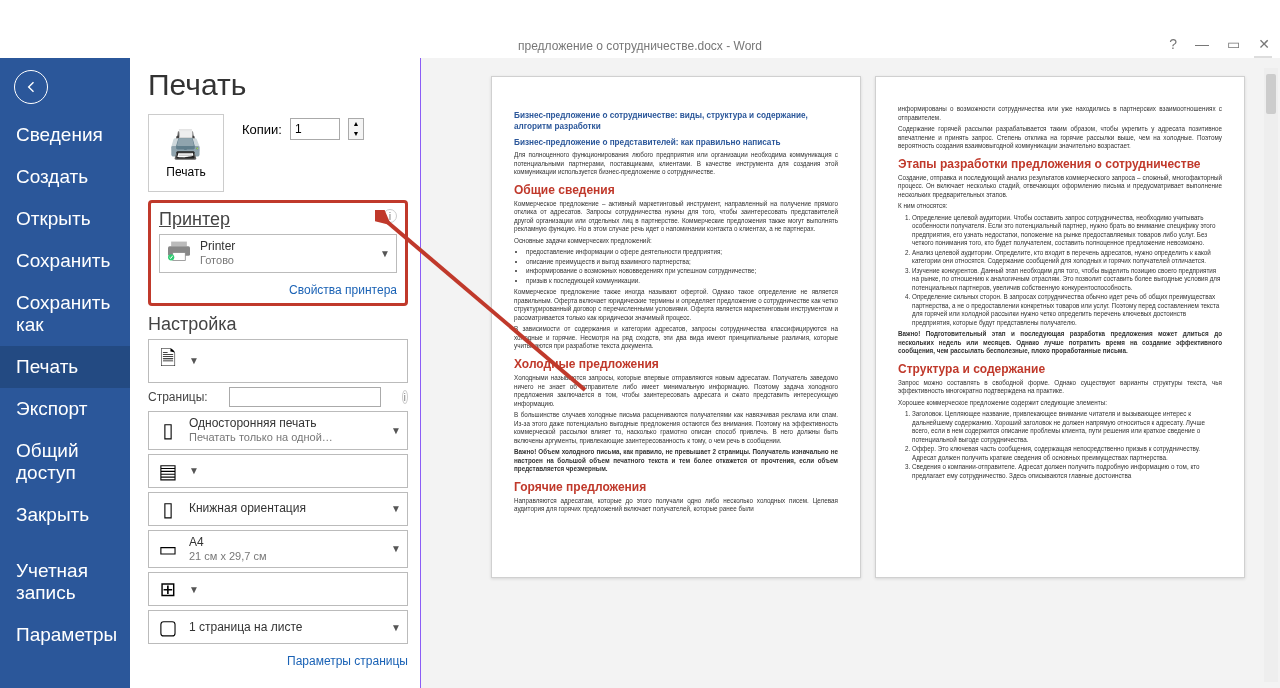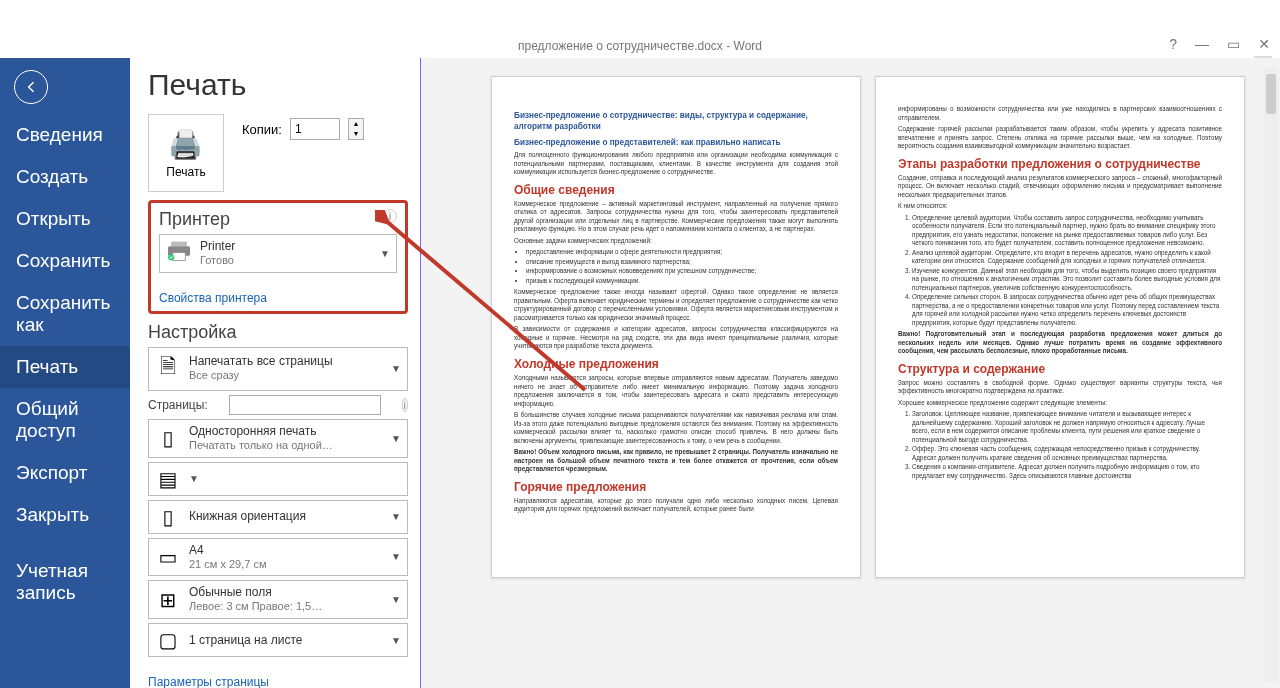--- a/index.html
+++ b/index.html
@@ -26,28 +26,28 @@
 .printrow { display: flex; align-items: flex-start; gap: 18px; margin-bottom: 8px; }
 .printbtn { width: 76px; height: 78px; border: 1px solid #ccc; display: flex; flex-direction: column; align-items: center; justify-content: center; gap: 4px; cursor: pointer; }
 .printbtn .picon { font-size: 28px; }
 .printbtn .plabel { font-size: 12px; }
 .copies { display: flex; align-items: center; gap: 8px; font-size: 13px; margin-top: 4px;}
 .copies input { width: 50px; height: 22px; border: 1px solid #aaa; padding: 0 4px; font-size: 12px; }
 .spin { display: flex; flex-direction: column; border: 1px solid #aaa; }
 .spin span { font-size: 7px; width: 14px; height: 10px; text-align: center; line-height: 9px; cursor: pointer; background: #f4f4f4; }
 
 .printerbox { border: 3px solid #c0392b; border-radius: 4px; padding: 6px 8px 6px 8px; margin-bottom: 8px; position: relative; }
-.printerbox h2 { font-size: 18px; font-weight: 400; color: #444; margin-bottom: 4px; }
+.printerbox h2 { font-size: 18px; font-weight: 400; color: #444; margin-bottom: 4px; text-decoration: underline; }
 .printerbox .info-i { position: absolute; right: 8px; top: 6px; font-size: 11px; color: #888; border:1px solid #ccc; border-radius:50%; width:14px; height:14px; text-align:center; line-height:12px;}
 .dd { border: 1px solid #bbb; display: flex; align-items: center; padding: 4px 6px; gap: 8px; cursor: pointer; background:#fff;}
 .dd .ddicon { font-size: 20px; flex-shrink: 0; width: 26px; text-align: center; }
 .dd .ddtext { flex: 1; font-size: 12px; line-height: 1.25; color:#333;}
 .dd .ddtext .sub { color: #777; font-size: 11px; }
 .dd .caret { color: #555; font-size: 10px; }
-.link { color: #1a62b5; font-size: 12px; display: block; margin-top: 18px; cursor: pointer; }
+.link { color: #1a62b5; font-size: 12px; text-align: right; display: block; margin-top: 10px; cursor: pointer; }
 
 .settings h3 { font-size: 18px; font-weight: 400; color: #444; margin: 6px 0 4px; }
 .optrow { margin-bottom: 4px; }
 .pagesrow { display:flex; align-items:center; gap:21px; font-size:12px; color:#444; margin:4px 0;}
 .pagesrow input { flex:1; height:20px; border:1px solid #aaa; padding:0 4px; font-size:11px;}
 .pagesrow .info-i { font-size:11px; color:#888; border:1px solid #ccc; border-radius:50%; width:14px; height:14px; text-align:center; line-height:12px;}
 
 .preview { flex: 1; background: #f3f3f3; position: relative; display:flex; flex-direction:column; border-left:1px solid #8b5cf6;padding-left:40px;}
 .preview-scroll { position:absolute; right:2px; top:10px; bottom:40px; width:14px; background:#eee;}
 .preview-scroll .thumb { position:absolute; top:6px; left:2px; width:10px; height:40px; background:#ccc; border-radius:2px;}
@@ -95,25 +95,26 @@
       <svg viewBox="0 0 24 24">
           <path d="M15 4l-8 8 8 8 1.5-1.5L10 12l6.5-6.5z"></path>
         </svg>
     </div>
     <div class="navitem">Сведения</div>
     <div class="navitem">Создать</div>
     <div class="navitem">Открыть</div>
     <div class="navitem">Сохранить</div>
     <div class="navitem">Сохранить как</div>
     <div class="navitem active">Печать</div>
+    <div class="navitem">Экспорт</div>
     <div class="navitem">Общий доступ</div>
-    <div class="navitem">Экспорт</div>
     <div class="navitem">Закрыть</div>
     <div class="navsep"></div>
     <div class="navitem">Учетная запись</div>
+    <div class="navitem">Параметры</div>
   </div>
 
   <div class="main">
     <div class="settings">
       <h1>Печать</h1>
 
       <div class="printrow">
         <div class="printbtn">
           <span class="picon">🖨️</span>
           <span class="plabel">Печать</span>
@@ -147,24 +148,20 @@
           </div>
           <span class="caret">▼</span>
         </div>
         <span class="link">Свойства принтера</span>
       </div>
 
       <h3>Настройка</h3>
 
       <div class="optrow dd">
         <span class="ddicon">🗎</span>
-        <div class="ddtext">
-            <div>Напечатать все страницы</div>
-            <div class="sub">Все сразу</div>
-          </div>
         <span class="caret">▼</span>
       </div>
 
       <div class="pagesrow">
         <span>Страницы:</span>
         <input style="">
         <span class="info-i">i</span>
       </div>
 
       <div class="optrow dd">
@@ -193,24 +190,20 @@
         <span class="ddicon">▭</span>
         <div class="ddtext">
             <div>A4</div>
             <div class="sub">21 см x 29,7 см</div>
           </div>
         <span class="caret">▼</span>
       </div>
 
       <div class="optrow dd">
         <span class="ddicon">⊞</span>
-        <div class="ddtext">
-            <div>Обычные поля</div>
-            <div class="sub">Левое:  3 см    Правое: 1,5…</div>
-          </div>
         <span class="caret">▼</span>
       </div>
 
       <div class="optrow dd">
         <span class="ddicon">▢</span>
         <div class="ddtext">
             <div>1 страница на листе</div>
           </div>
         <span class="caret">▼</span>
       </div>

